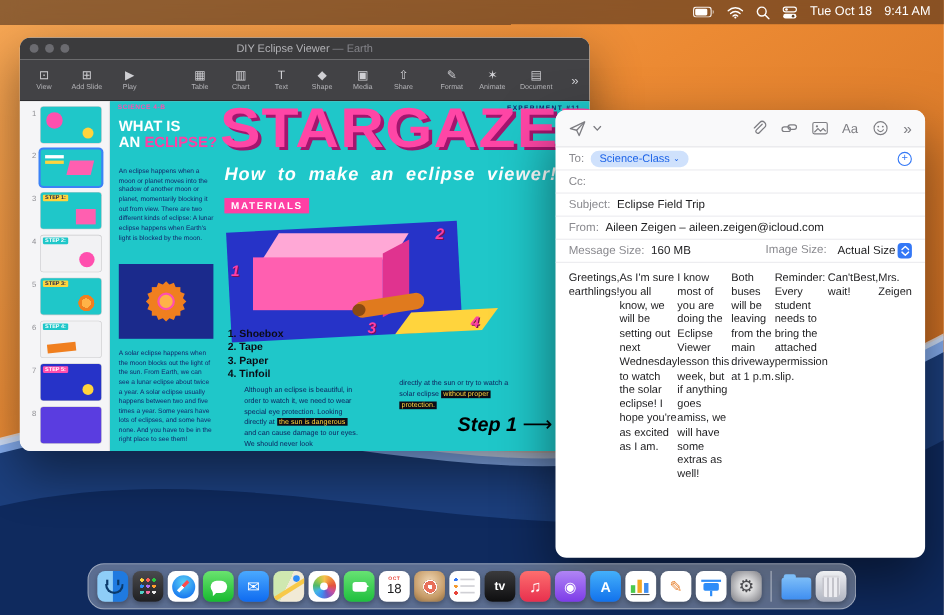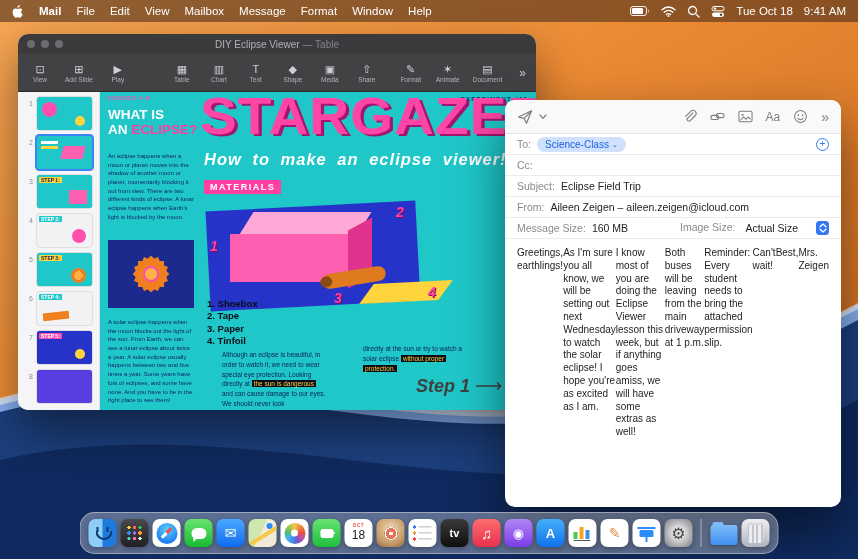--- a/index.html
+++ b/index.html
@@ -97,21 +97,21 @@
   .roll { position:absolute; left:122px; top:74px; width:64px; height:15px; background:#e07a1e; border-radius:8px; transform:rotate(-9deg); }
   .roll::before { content:''; position:absolute; left:-2px; top:2px; width:12px; height:11px; border-radius:50%; background:#8a4a12; }
   .paper { position:absolute; left:168px; top:86px; width:76px; height:20px; background:#ffd43d; transform:skewX(-38deg) rotate(-3deg); }
   .illus-num { position:absolute; color:#ff3fa4; font-size:14px; font-weight:900; font-style:italic; text-shadow:1px 1px 0 #7d0d52; z-index:3; }
   .n1 { left:10px; top:42px; } .n2 { left:196px; top:8px; } .n3 { left:134px; top:94px; } .n4 { left:228px; top:88px; }
   .materials-list { position:absolute; left:107px; top:206px; font-size:9.5px; font-weight:700; color:#0b0b14; line-height:1.3; }
   .cv-body { position:absolute; font-size:6.5px; line-height:1.5; color:#0d1f5c; }
   .cv-body-left { left:122px; top:258px; width:104px; }
   .cv-body-right { left:263px; top:252px; width:114px; }
   .hl { background:#0c0c16; color:#ffd43d; padding:0 2px; box-decoration-break:clone; -webkit-box-decoration-break:clone; }
-  .step { position:absolute; left:316px; top:282px; color:#404040; font-size:18px; font-weight:800; font-style:italic; white-space:nowrap; }
+  .step { position:absolute; left:316px; top:282px; color:#000000; font-size:18px; font-weight:800; font-style:italic; white-space:nowrap; }
   .step .arrow { font-style:normal; font-weight:400; font-size:19px; letter-spacing:-2px; }
 
   
   .mail-window { position:absolute; left:505px; top:100px; width:336px; height:407px; z-index:3;
     background:#fff; border-radius:10px; overflow:hidden; box-shadow:0 22px 50px rgba(0,0,0,0.5);
     display:flex; flex-direction:column; }
   .mail-toolbar { height:34px; flex:none; background:#f9f9fa; border-bottom:1px solid #e6e6e9;
     display:flex; align-items:center; padding:0 12px; gap:6px; }
   .mt-right { margin-left:auto; display:flex; align-items:center; gap:13px; }
   .mt-icon { display:flex; align-items:center; color:#7d7d82; }
@@ -120,21 +120,21 @@
   .mail-fields { flex:none; font-size:10.5px; }
   .mrow { display:flex; align-items:center; height:21px; padding:0 12px; border-bottom:1px solid #ececef; }
   .mlabel { color:#8a8a8f; margin-right:6px; white-space:nowrap; }
   .mvalue { color:#1d1d1f; }
   .token { display:inline-flex; align-items:flex-start; background:#cfe1fc; color:#1c63e8; border-radius:9px;
     padding:1px 8px; font-size:10px; line-height:13px; gap:3px; }
   .token .tk-chev { font-size:7px; color:#1c63e8; }
   .plus-btn { margin-left:auto; width:13px; height:13px; border:1.3px solid #3478f6; border-radius:50%;
     color:#3478f6; font-size:10px; line-height:10px; display:flex; align-items:center; justify-content:center; }
   .size-row .right-group { margin-left:auto; display:flex; gap:4px; }
-  .popup { display:flex; align-items:center; gap:18px; }
+  .popup { display:flex; align-items:center; gap:2px; }
   .stepper { width:13px; height:14px; background:#3478f6; border-radius:3.5px; display:flex; align-items:center; justify-content:center; }
   .mail-body { flex:1; padding:8px 12px 0; font-size:10px; line-height:1.28; color:#1d1d1f; overflow:hidden;
     display:flex; }
   .mail-body p { margin-bottom:5px; }
   .mail-body p.sig { margin-bottom:0; }
   .eclipse-photo { margin:3px 0 10px; height:88px; flex:none; border-radius:2px;
     background:
       radial-gradient(circle at 57% 44%, #000 0 8px, #fff7df 9px 11px, rgba(255,225,160,0.55) 13px, rgba(255,180,90,0.18) 20px, rgba(0,0,0,0) 30px),
       radial-gradient(ellipse at 25% 90%, rgba(230,110,40,0.35), rgba(0,0,0,0) 55%),
       radial-gradient(ellipse at 80% 75%, rgba(140,70,25,0.3), rgba(0,0,0,0) 45%),
@@ -237,36 +237,20 @@
       </linearGradient>
     </defs>
     <rect x="0" y="0" width="858" height="559" fill="url(#sky)"></rect>
     <path d="M0 400 C200 345, 380 430, 560 408 C700 391, 800 335, 858 305 L858 559 L0 559 Z" fill="#86aef0"></path>
     <path d="M0 412 C200 360, 380 442, 560 420 C700 403, 800 350, 858 320 L858 559 L0 559 Z" fill="#1c3f7d"></path>
     <path d="M0 460 C220 410, 430 500, 650 468 C760 452, 820 420, 858 400 L858 559 L0 559 Z" fill="#0f2a5e"></path>
     <path d="M0 398 C200 344, 380 428, 560 406 C700 389, 800 333, 858 303 L858 309 C800 339, 700 396, 560 413 C380 435, 200 351, 0 405 Z" fill="#e3ecfb" opacity="0.8"></path>
   </svg>
 
   <div class="menubar">
-    <div class="mb-left">
-      <span class="mb-icon">
-        <svg width="12" height="14" viewBox="0 0 13 16" fill="#fff">
-            <path d="M8.7 1.2c.1.8-.3 1.6-.8 2.2-.5.6-1.4 1-2.1.9-.1-.8.3-1.6.8-2.1.5-.6 1.4-1 2.1-1zM11.9 11.9c-.3.8-.5 1.1-.9 1.8-.6.9-1.4 2-2.4 2-.9 0-1.1-.6-2.3-.6s-1.5.6-2.3.6c-1 0-1.8-1-2.4-1.9C.2 11.4-.2 8.4 1 6.8c.7-1 1.9-1.6 3-1.6 1 0 1.7.6 2.3.6.6 0 1.5-.7 2.6-.6.5 0 1.8.2 2.6 1.4-2.1 1.2-1.8 4.2.4 5.3z"></path>
-          </svg>
-      </span>
-      <span class="mb-item app">Mail</span>
-      <span class="mb-item">File</span>
-      <span class="mb-item">Edit</span>
-      <span class="mb-item">View</span>
-      <span class="mb-item">Mailbox</span>
-      <span class="mb-item">Message</span>
-      <span class="mb-item">Format</span>
-      <span class="mb-item">Window</span>
-      <span class="mb-item">Help</span>
-    </div>
     <div class="mb-right">
       <span class="mb-icon">
         <svg width="20" height="10" viewBox="0 0 20 10">
             <rect x="0.5" y="0.5" width="16" height="9" rx="2.5" stroke="rgba(255,255,255,0.9)" fill="none"></rect>
             <rect x="2" y="2" width="11" height="6" rx="1.2" fill="#fff"></rect>
             <path d="M18 3.2v3.6c1-.3 1-3.3 0-3.6z" fill="rgba(255,255,255,0.9)"></path>
           </svg>
       </span>
       <span class="mb-icon">
         <svg width="15" height="11" viewBox="0 0 15 11">
@@ -297,21 +281,21 @@
 
   <div class="keynote-window">
     <div class="kn-titlebar">
       <div class="traffic">
         <span></span>
         <span></span>
         <span></span>
       </div>
       <div class="kn-title">
         <span>DIY Eclipse Viewer</span>
-        <span class="edited">— Table</span>
+        <span class="edited">— Earth</span>
       </div>
     </div>
     <div class="kn-toolbar">
       <div class="kn-tool">
         <span class="kn-ticon">⊡</span>
         <span class="kn-tlabel">View</span>
       </div>
       <div class="kn-tool">
         <span class="kn-ticon">⊞</span>
         <span class="kn-tlabel">Add Slide</span>

